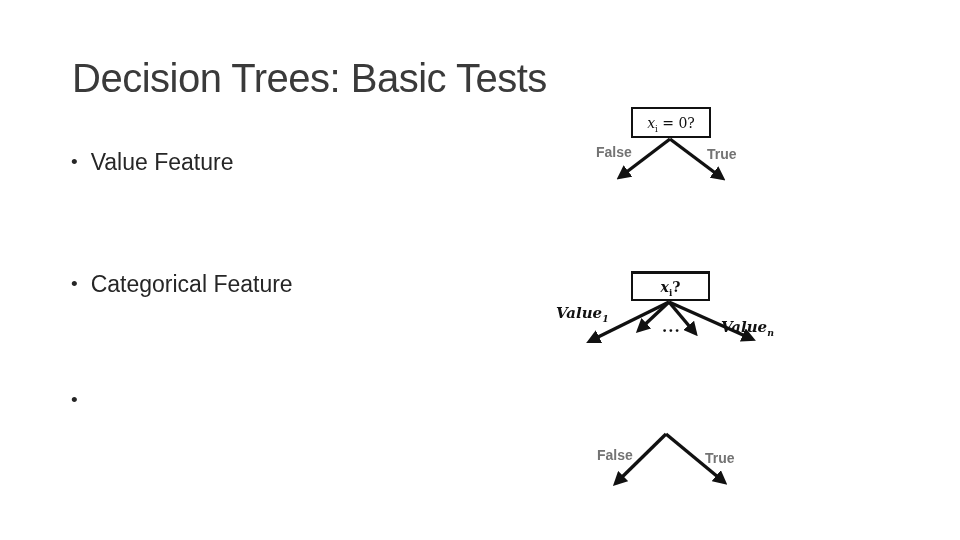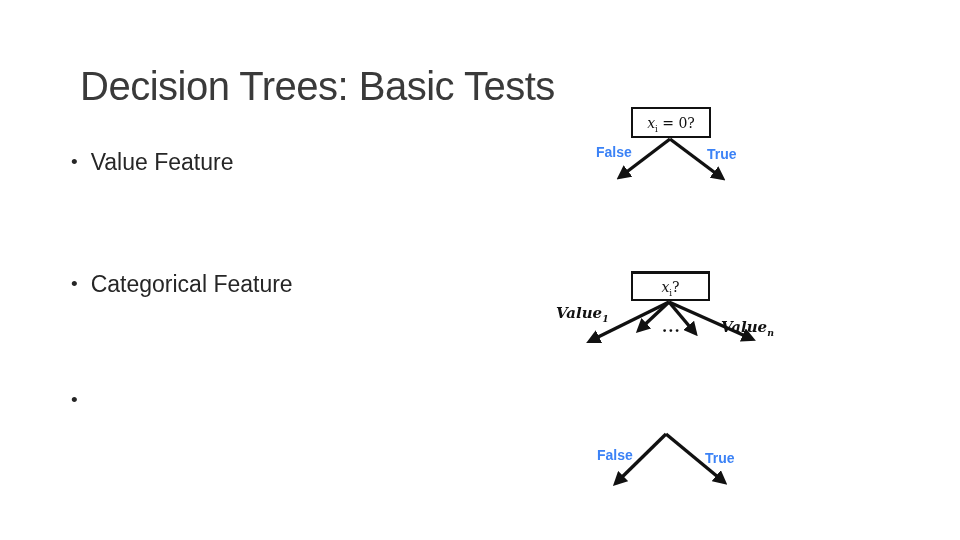--- a/index.html
+++ b/index.html
@@ -1,40 +1,40 @@
 <!DOCTYPE html>
 <html><head>
 <meta charset="utf-8">
 <style>
   html,body { margin:0; padding:0; background:#888; }
   .slide {
     position:relative; width:960px; height:540px; background:#ffffff;
     font-family:"Liberation Sans", sans-serif; overflow:hidden;
   }
   .title {
-    position:absolute; left:72px; top:56px; margin:8px;
+    position:absolute; left:72px; top:56px; margin:0;
     font-size:40px; font-weight:300; letter-spacing:-0.5px; color:#3a3a3a;
     font-family:"Liberation Sans", sans-serif; white-space:nowrap;
   }
   .bullet {
     position:absolute; left:71px; font-size:23px; color:#262626;
     display:flex; align-items:baseline; white-space:nowrap;
   }
   .bullet .marker { font-size:19px; margin-right:13px; position:relative; top:-2px; }
   .node-box {
     position:absolute; border:2px solid #111111; background:#ffffff;
     display:flex; align-items:center; justify-content:center;
     font-family:"DejaVu Serif", serif; font-size:14px; color:#111111;
     box-sizing:border-box; white-space:nowrap;
   }
   .node-box .var { font-style:italic; }
   .node-box sub, .value-label sub { font-size:0.62em; line-height:0; }
-  .thick-top { border-top-width:3px; }
+  .thick-top { border-top-width:3px;font-weight:bold; }
   .branch-label {
-    position:absolute; font-size:14px; font-weight:700; color:#3b82f6;
+    position:absolute; font-size:14px; font-weight:700; color:#737373;
     white-space:nowrap;
   }
   .value-label {
     position:absolute; font-family:"DejaVu Serif", serif; font-style:italic;
     font-weight:700; font-size:15px; color:#111111; white-space:nowrap;
   }
   .ellipsis {
     position:absolute; font-family:"DejaVu Serif", serif; font-weight:700;
     font-size:15px; color:#111111; letter-spacing:1px;
   }

